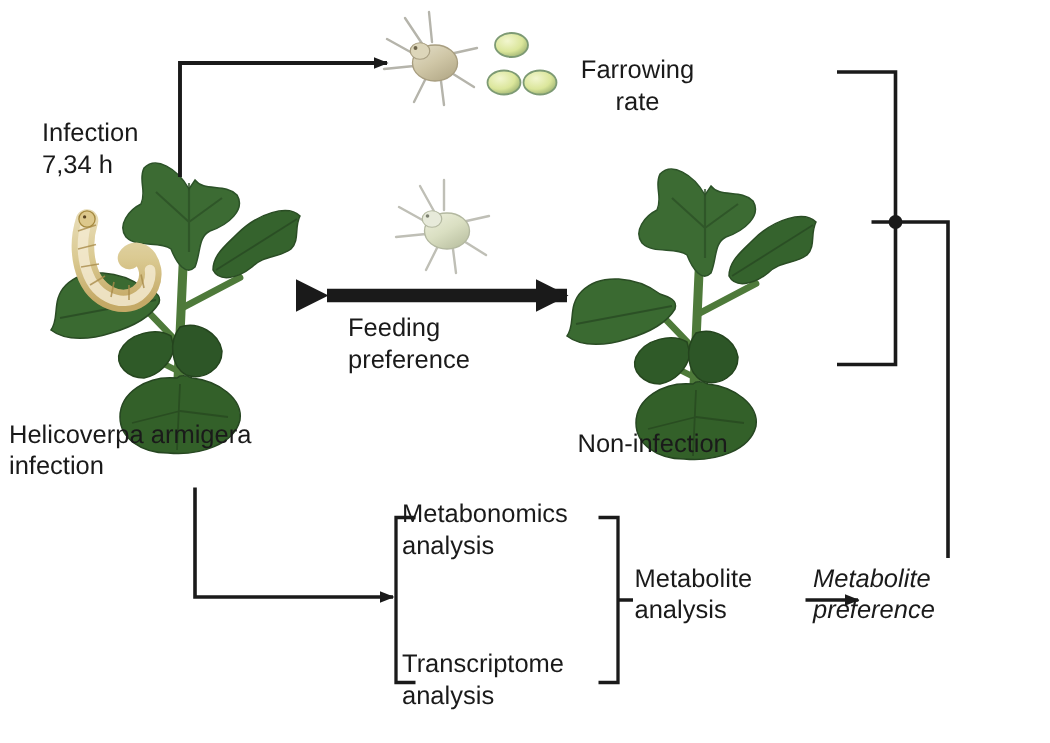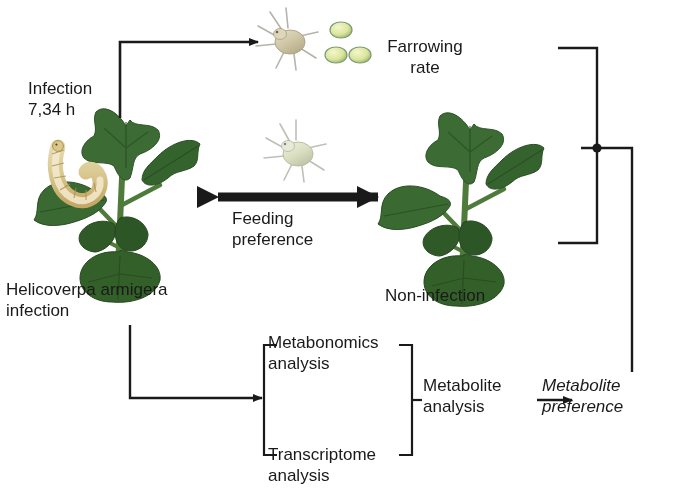--- a/index.html
+++ b/index.html
@@ -30,21 +30,21 @@
     line-height: 21px;
     white-space: pre;
     text-align: left;
   }
   #lbl-infection-time { left: 28px;  top: 78px;  width: 112px; }
   #lbl-farrowing      { left: 360px; top: 36px;  width: 130px; text-align: center; }
   #lbl-feeding        { left: 232px; top: 208px; width: 130px; }
   #lbl-plant-left     { left: 6px;   top: 279px; width: 222px; }
   #lbl-plant-right    { left: 385px; top: 285px; width: 170px; }
   #lbl-metabonomics   { left: 268px; top: 332px; width: 150px; }
-  #lbl-transcriptome  { left: 268px; top: 444px; width: 150px; }
+  #lbl-transcriptome  { left: 268px; top: 432px; width: 150px; }
   #lbl-correlation    { left: 423px; top: 375px; width: 116px; }
   #lbl-metabolite     { left: 542px; top: 375px; width: 120px; font-style: italic; }
 </style>
 </head>
 <body>
 
 <div id="stage">
 
   <svg class="layer" viewBox="0 0 700 495">
     <defs>

